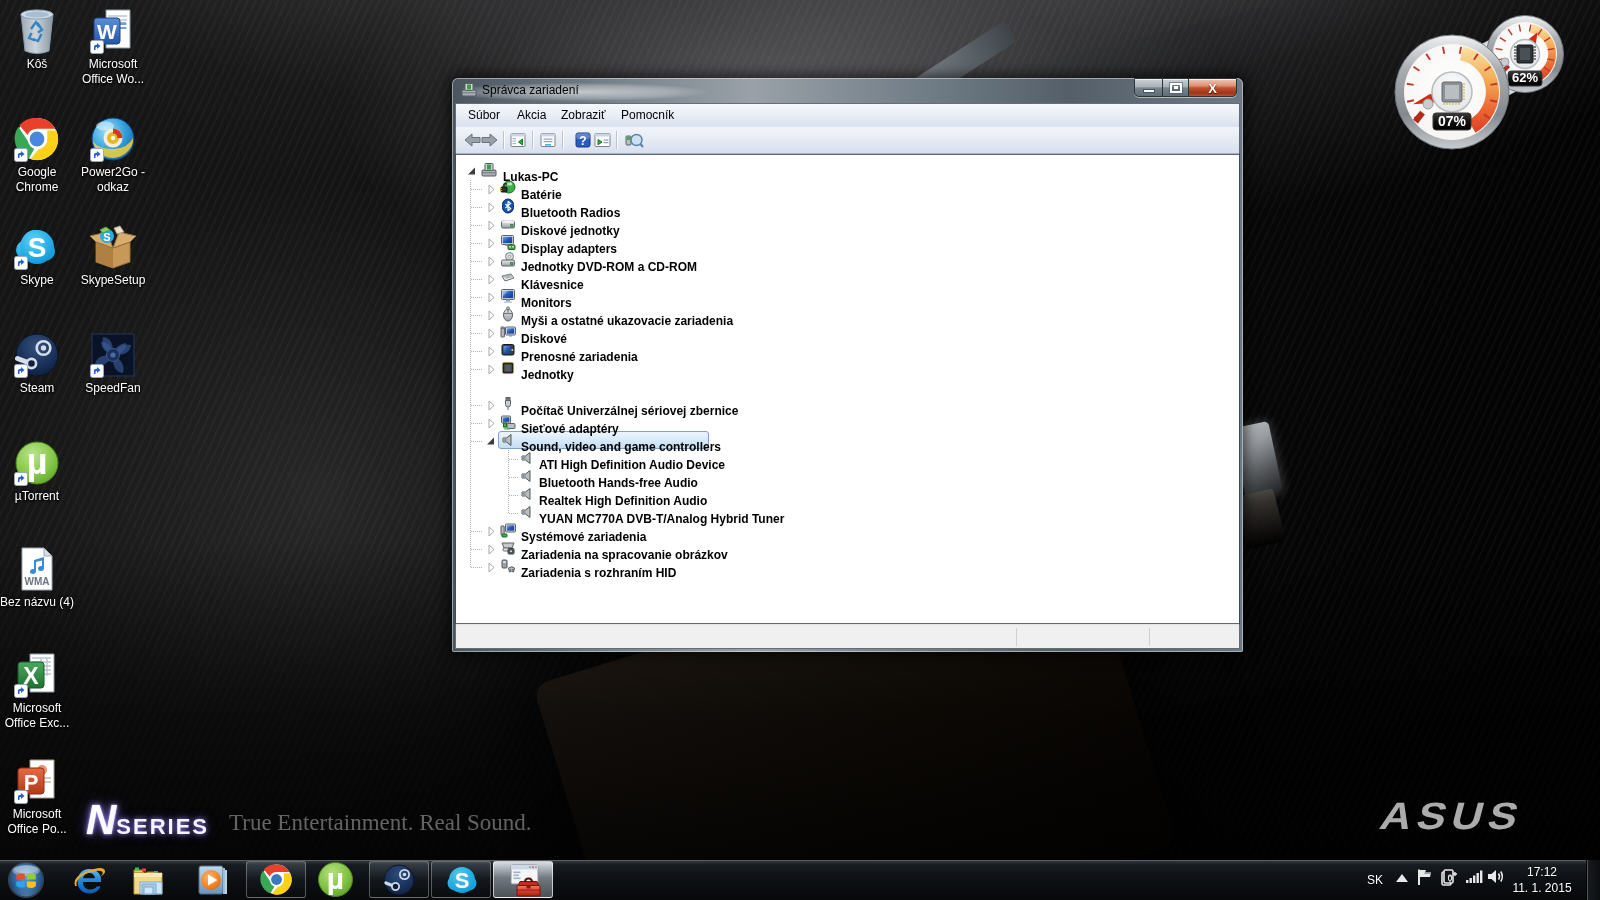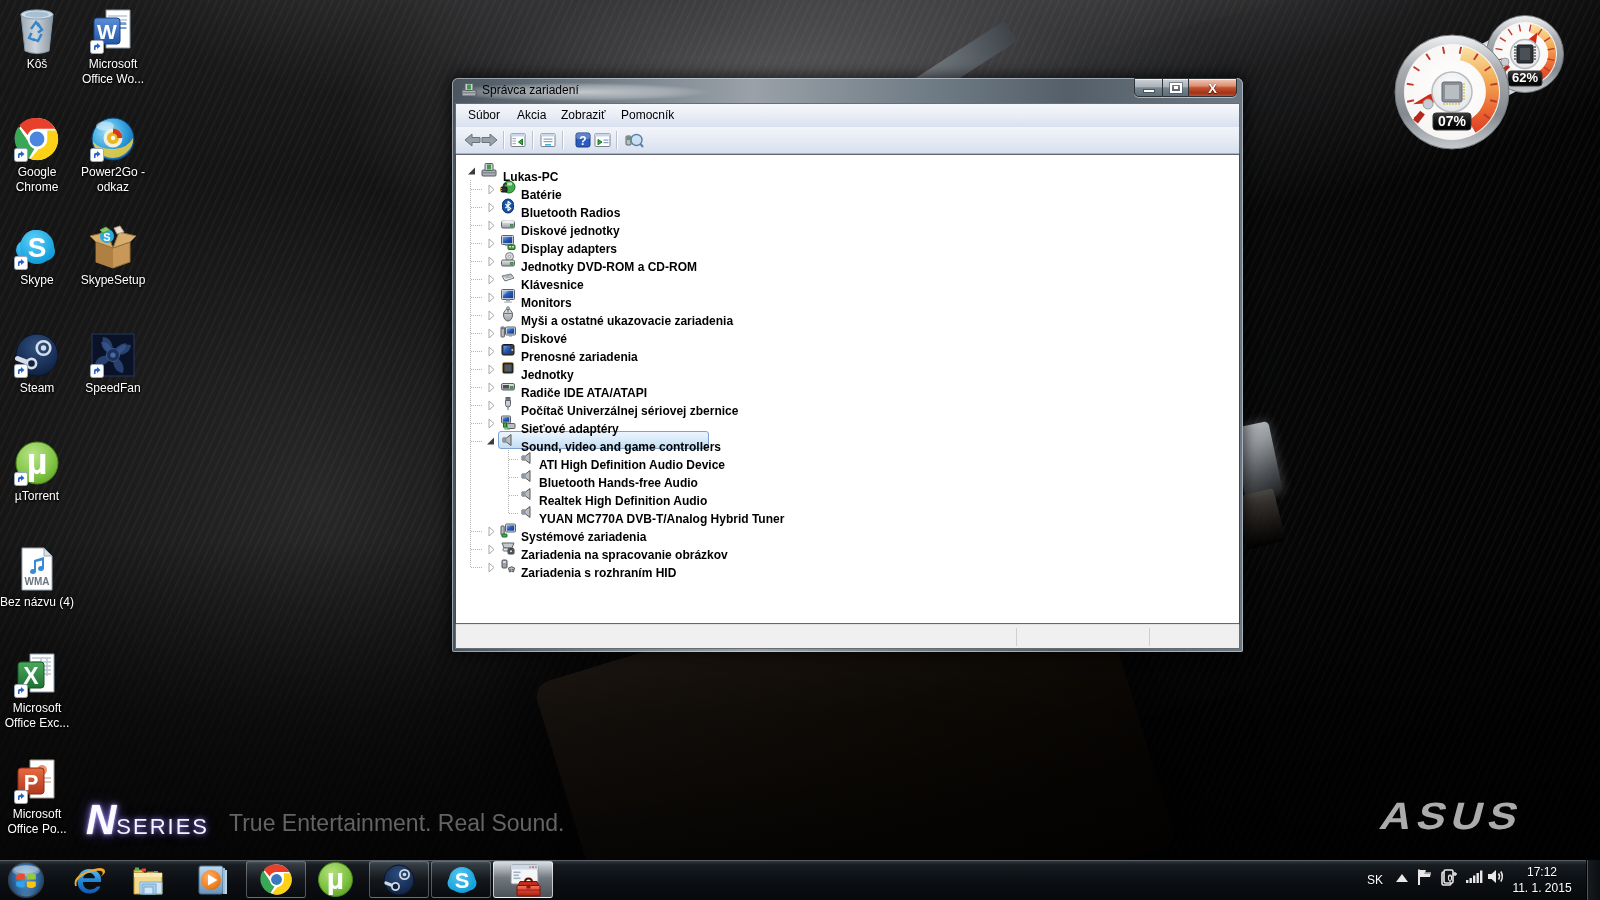--- a/index.html
+++ b/index.html
@@ -10,22 +10,22 @@
  radial-gradient(ellipse 580px 580px at 320px 500px, rgba(70,70,72,.45), rgba(32,32,33,.18) 55%, rgba(0,0,0,0) 78%),
  radial-gradient(ellipse 1500px 950px at -250px 1150px, rgba(80,80,84,.40), rgba(26,26,27,.18) 55%, rgba(0,0,0,0) 75%),
  linear-gradient(115deg, #161616 0%, #0e0e0e 30%, #060606 60%, #020202 100%);}
 .wp-stripes{position:absolute;inset:0;background:repeating-linear-gradient(115deg, rgba(255,255,255,0.042) 0px, rgba(255,255,255,0) 3px, rgba(0,0,0,0) 7px);}
 .wp-dark-bottom{position:absolute;left:0;right:0;top:540px;height:320px;background:linear-gradient(180deg, rgba(0,0,0,0) 0%, rgba(0,0,0,.55) 55%, rgba(0,0,0,.8) 100%);}
 .laptop{position:absolute;left:570px;top:595px;width:570px;height:340px;background:linear-gradient(135deg,#2b221b,#1a130b 55%,#0d0805);transform:rotate(-17deg);border-radius:16px;box-shadow:0 0 70px 25px rgba(0,0,0,.55);}
 .laptop2{position:absolute;left:880px;top:30px;width:660px;height:660px;background:linear-gradient(115deg,rgba(72,78,84,.30),rgba(28,30,33,.16) 40%,rgba(0,0,0,0) 72%);transform:rotate(-14deg);border-radius:30px;}
 .sliver{position:absolute;left:905px;top:50px;width:115px;height:24px;background:linear-gradient(100deg,#848c92,#3c4248);transform:rotate(-33deg);border-radius:4px;}
 .nseries{position:absolute;left:86px;top:796px;white-space:nowrap;}
 .nN{font-size:42px;font-style:italic;font-weight:bold;color:#fbfaff;text-shadow:0 0 6px rgba(160,140,255,.9),0 0 14px rgba(125,102,255,.55),0 0 2px #fff;}
-.nSer{font-size:22px;font-weight:normal;letter-spacing:2px;color:#f6f3ff;text-shadow:0 0 5px rgba(160,140,255,.85),0 0 11px rgba(125,102,255,.5);}
-.slogan{position:absolute;left:229px;top:810px;font-size:23px;color:#646464;letter-spacing:0px;}
+.nSer{font-size:22px;font-weight:bold;letter-spacing:2px;color:#f6f3ff;text-shadow:0 0 5px rgba(160,140,255,.85),0 0 11px rgba(125,102,255,.5);}
+.slogan{position:absolute;left:229px;top:810px;font-size:23px;color:#646464;letter-spacing:0px;font-family:Liberation Serif, serif;}
 .dicon{position:absolute;width:84px;text-align:center;}
 .dicon .ig{display:block;margin:0 auto;position:relative;width:46px;height:46px;}
 .dicon .lbl{margin-top:3px;font-size:12px;line-height:15px;color:#fff;text-shadow:0 1px 2px #000,0 0 3px #000;}
 #win{position:absolute;left:452px;top:78px;width:791px;height:574px;border-radius:6px 6px 2px 2px;
  background:linear-gradient(90deg,#4a555f 0%,#7b858e 22%,#9aa1a8 38%,#707c86 60%,#545f69 78%,#6d7984 100%);
  box-shadow:0 0 14px 3px rgba(0,0,0,.65), inset 0 0 0 1px rgba(232,238,244,.5);}
 .title-glow{position:absolute;left:10px;top:1px;width:360px;height:24px;background:radial-gradient(ellipse 170px 12px at 115px 13px, rgba(255,255,255,.6), rgba(255,255,255,.26) 55%, rgba(255,255,255,0) 78%);}
 .title-text{position:absolute;left:30px;top:5px;font-size:12px;color:#000;}
 .capbtns{position:absolute;left:682px;top:0;height:19px;}
 .cb{position:absolute;top:0;height:19px;border:1px solid #2e3338;box-sizing:border-box;box-shadow:0 1px 0 rgba(255,255,255,.5), inset 0 1px 0 rgba(255,255,255,.65);}
@@ -391,30 +391,20 @@
         </div>
 <div class="trow" style="left:0;top:205px;width:100%">
           <svg class="texp" style="left:27px" width="16" height="16" viewBox="0 0 16 16">
             <path d="M6 4 L11 8.5 L6 13 Z" fill="#fff" stroke="#a6a6a6"></path>
           </svg>
           <div class="hdots" style="left:15px;top:9px;width:11px"></div>
           <svg class="ticon" style="left:44px" width="16" height="16" viewBox="0 0 16 16">
             <use href="#i-cpu"></use>
           </svg>
           <span class="lab" style="left:65px">Jednotky</span>
-        </div>
-<div class="trow" style="left:0;top:223px;width:100%">
-          <svg class="texp" style="left:27px" width="16" height="16" viewBox="0 0 16 16">
-            <path d="M6 4 L11 8.5 L6 13 Z" fill="#fff" stroke="#a6a6a6"></path>
-          </svg>
-          <div class="hdots" style="left:15px;top:9px;width:11px"></div>
-          <svg class="ticon" style="left:44px" width="16" height="16" viewBox="0 0 16 16">
-            <use href="#i-ide"></use>
-          </svg>
-          <span class="lab" style="left:65px">Radiče IDE ATA/ATAPI</span>
         </div>
 <div class="trow" style="left:0;top:241px;width:100%">
           <svg class="texp" style="left:27px" width="16" height="16" viewBox="0 0 16 16">
             <path d="M6 4 L11 8.5 L6 13 Z" fill="#fff" stroke="#a6a6a6"></path>
           </svg>
           <div class="hdots" style="left:15px;top:9px;width:11px"></div>
           <svg class="ticon" style="left:44px" width="16" height="16" viewBox="0 0 16 16">
             <use href="#i-usb"></use>
           </svg>
           <span class="lab" style="left:65px">Počítač Univerzálnej sériovej zbernice</span>

